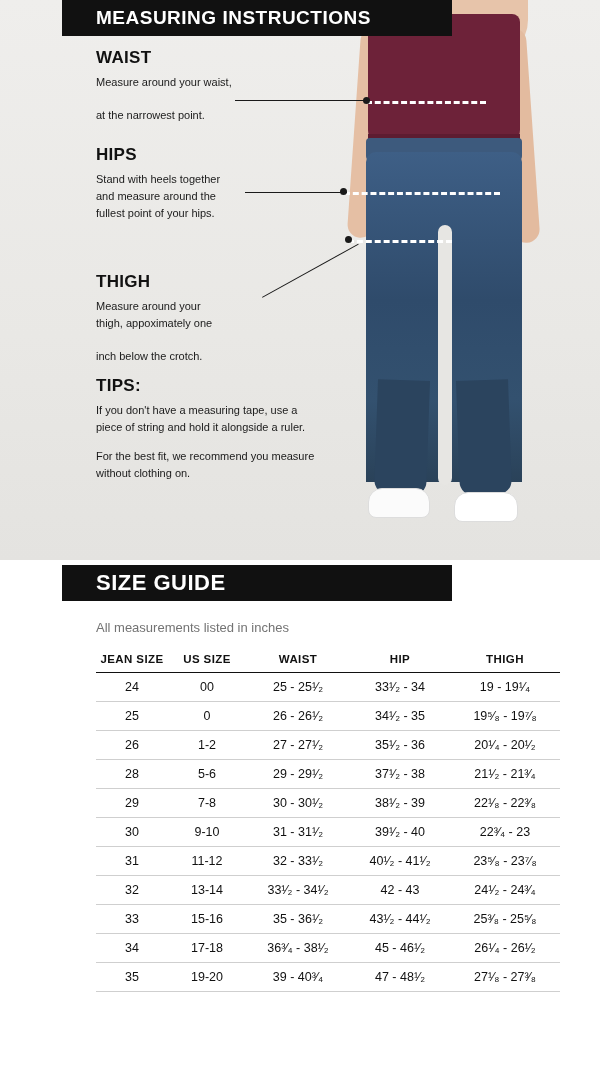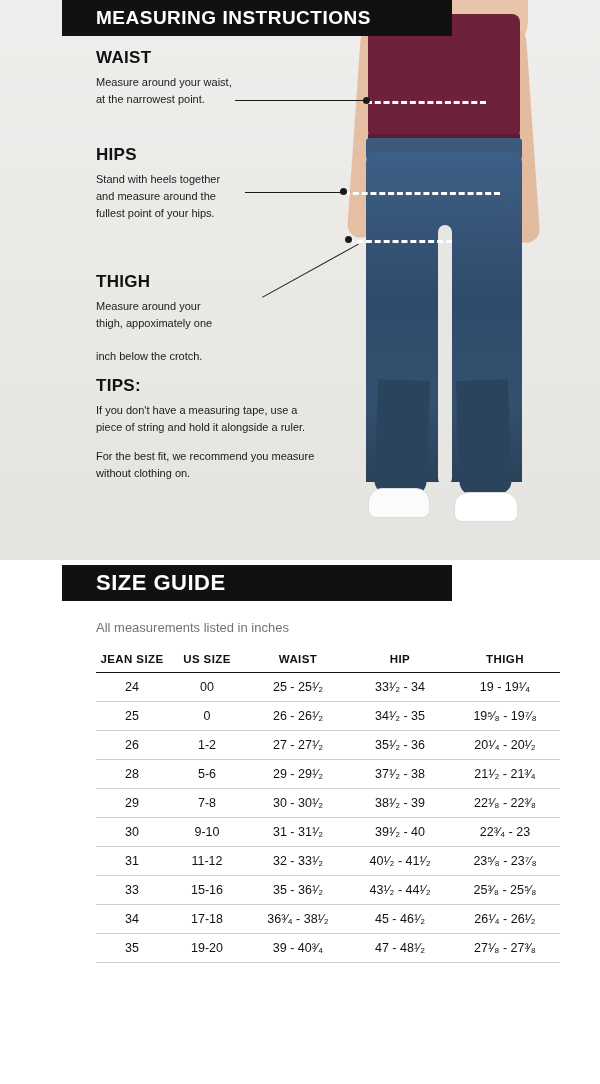--- a/index.html
+++ b/index.html
@@ -276,21 +276,21 @@
     <div class="leader" style="left:262px; top:297px; width:110px; transform: rotate(-29deg);"></div>
     <div class="dot" style="left:345px; top:236px;"></div>
 
     <div class="title-bar">
       <span class="title-text">MEASURING INSTRUCTIONS</span>
     </div>
 
     <div class="instr" id="instr-waist">
       <h3>WAIST</h3>
       <p>Measure around your waist,</p>
-      <p style="margin-top:0">at the narrowest point.</p>
+      <p style="margin-top:16px">at the narrowest point.</p>
     </div>
 
     <div class="instr" id="instr-hips">
       <h3>HIPS</h3>
       <p>Stand with heels together</p>
       <p style="margin-top:0">and measure around the</p>
       <p style="margin-top:0">fullest point of your hips.</p>
     </div>
 
     <div class="instr" id="instr-thigh">
@@ -368,20 +368,27 @@
           <td>22³⁄₄ - 23</td>
         </tr>
         <tr>
           <td>31</td>
           <td>11-12</td>
           <td>32 - 33¹⁄₂</td>
           <td>40¹⁄₂ - 41¹⁄₂</td>
           <td>23⁵⁄₈ - 23⁷⁄₈</td>
         </tr>
         <tr>
+          <td>32</td>
+          <td>13-14</td>
+          <td>33¹⁄₂ - 34¹⁄₂</td>
+          <td>42 - 43</td>
+          <td>24¹⁄₂ - 24³⁄₄</td>
+        </tr>
+        <tr>
           <td>33</td>
           <td>15-16</td>
           <td>35 - 36¹⁄₂</td>
           <td>43¹⁄₂ - 44¹⁄₂</td>
           <td>25³⁄₈ - 25⁵⁄₈</td>
         </tr>
         <tr>
           <td>34</td>
           <td>17-18</td>
           <td>36³⁄₄ - 38¹⁄₂</td>

